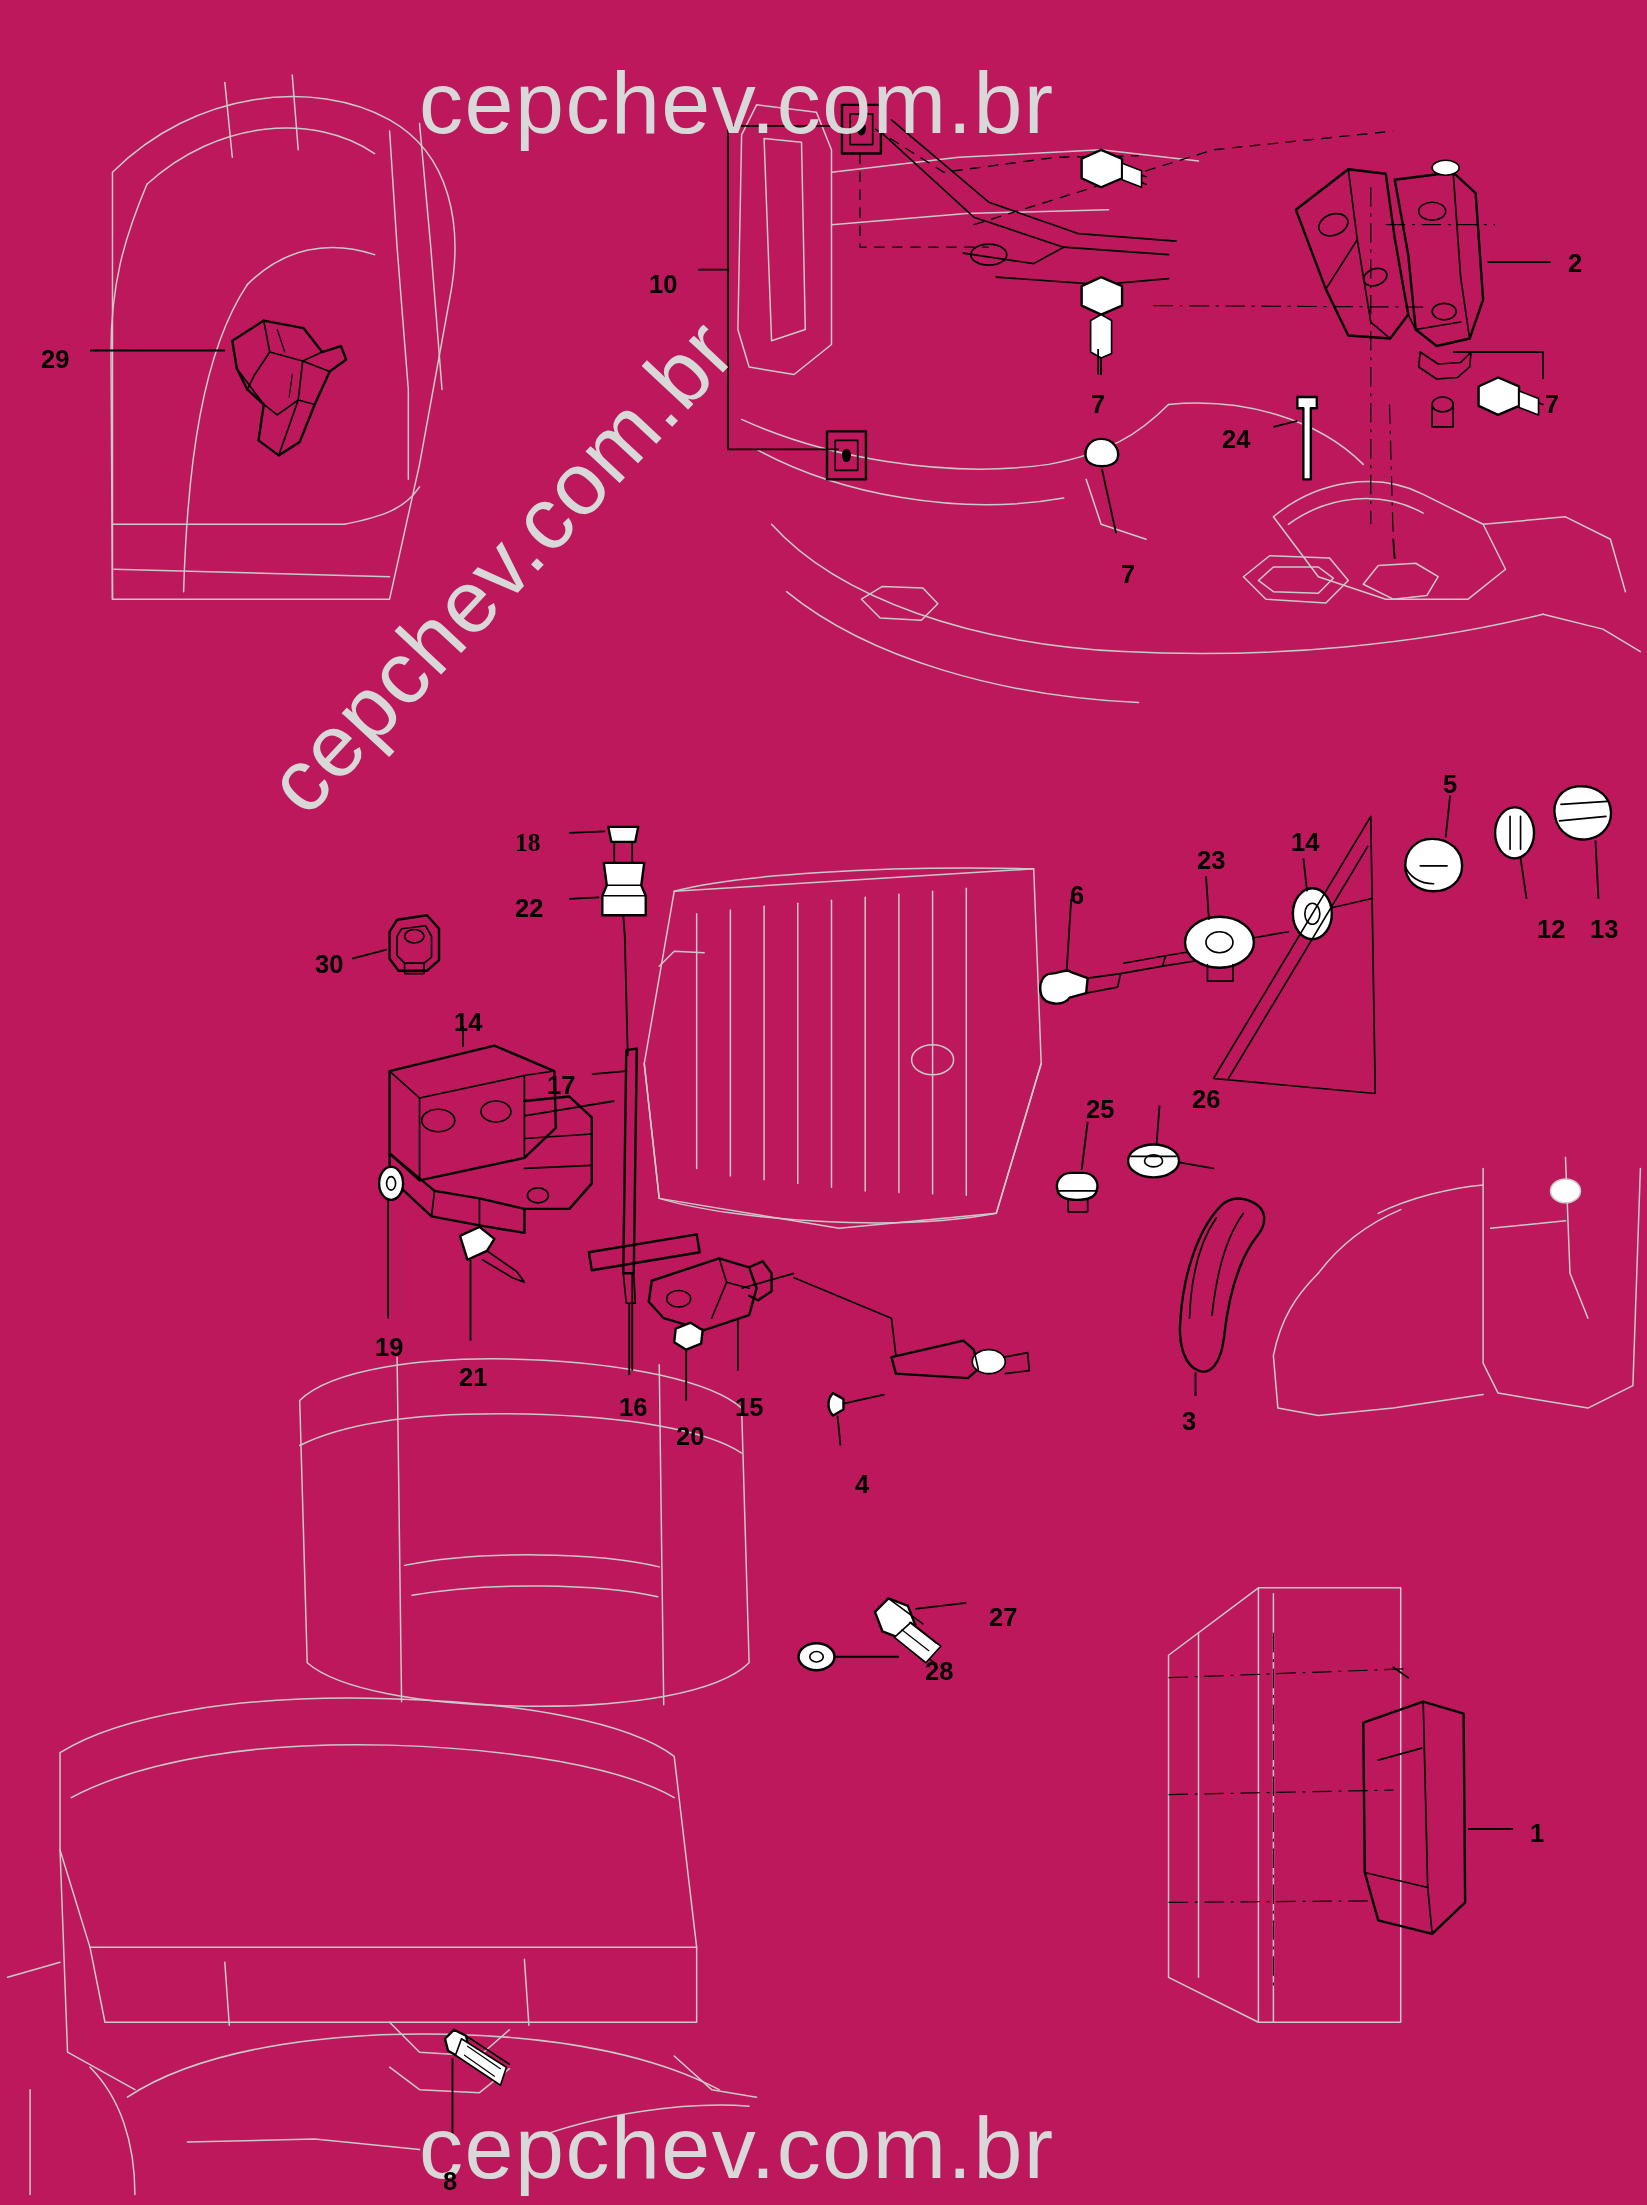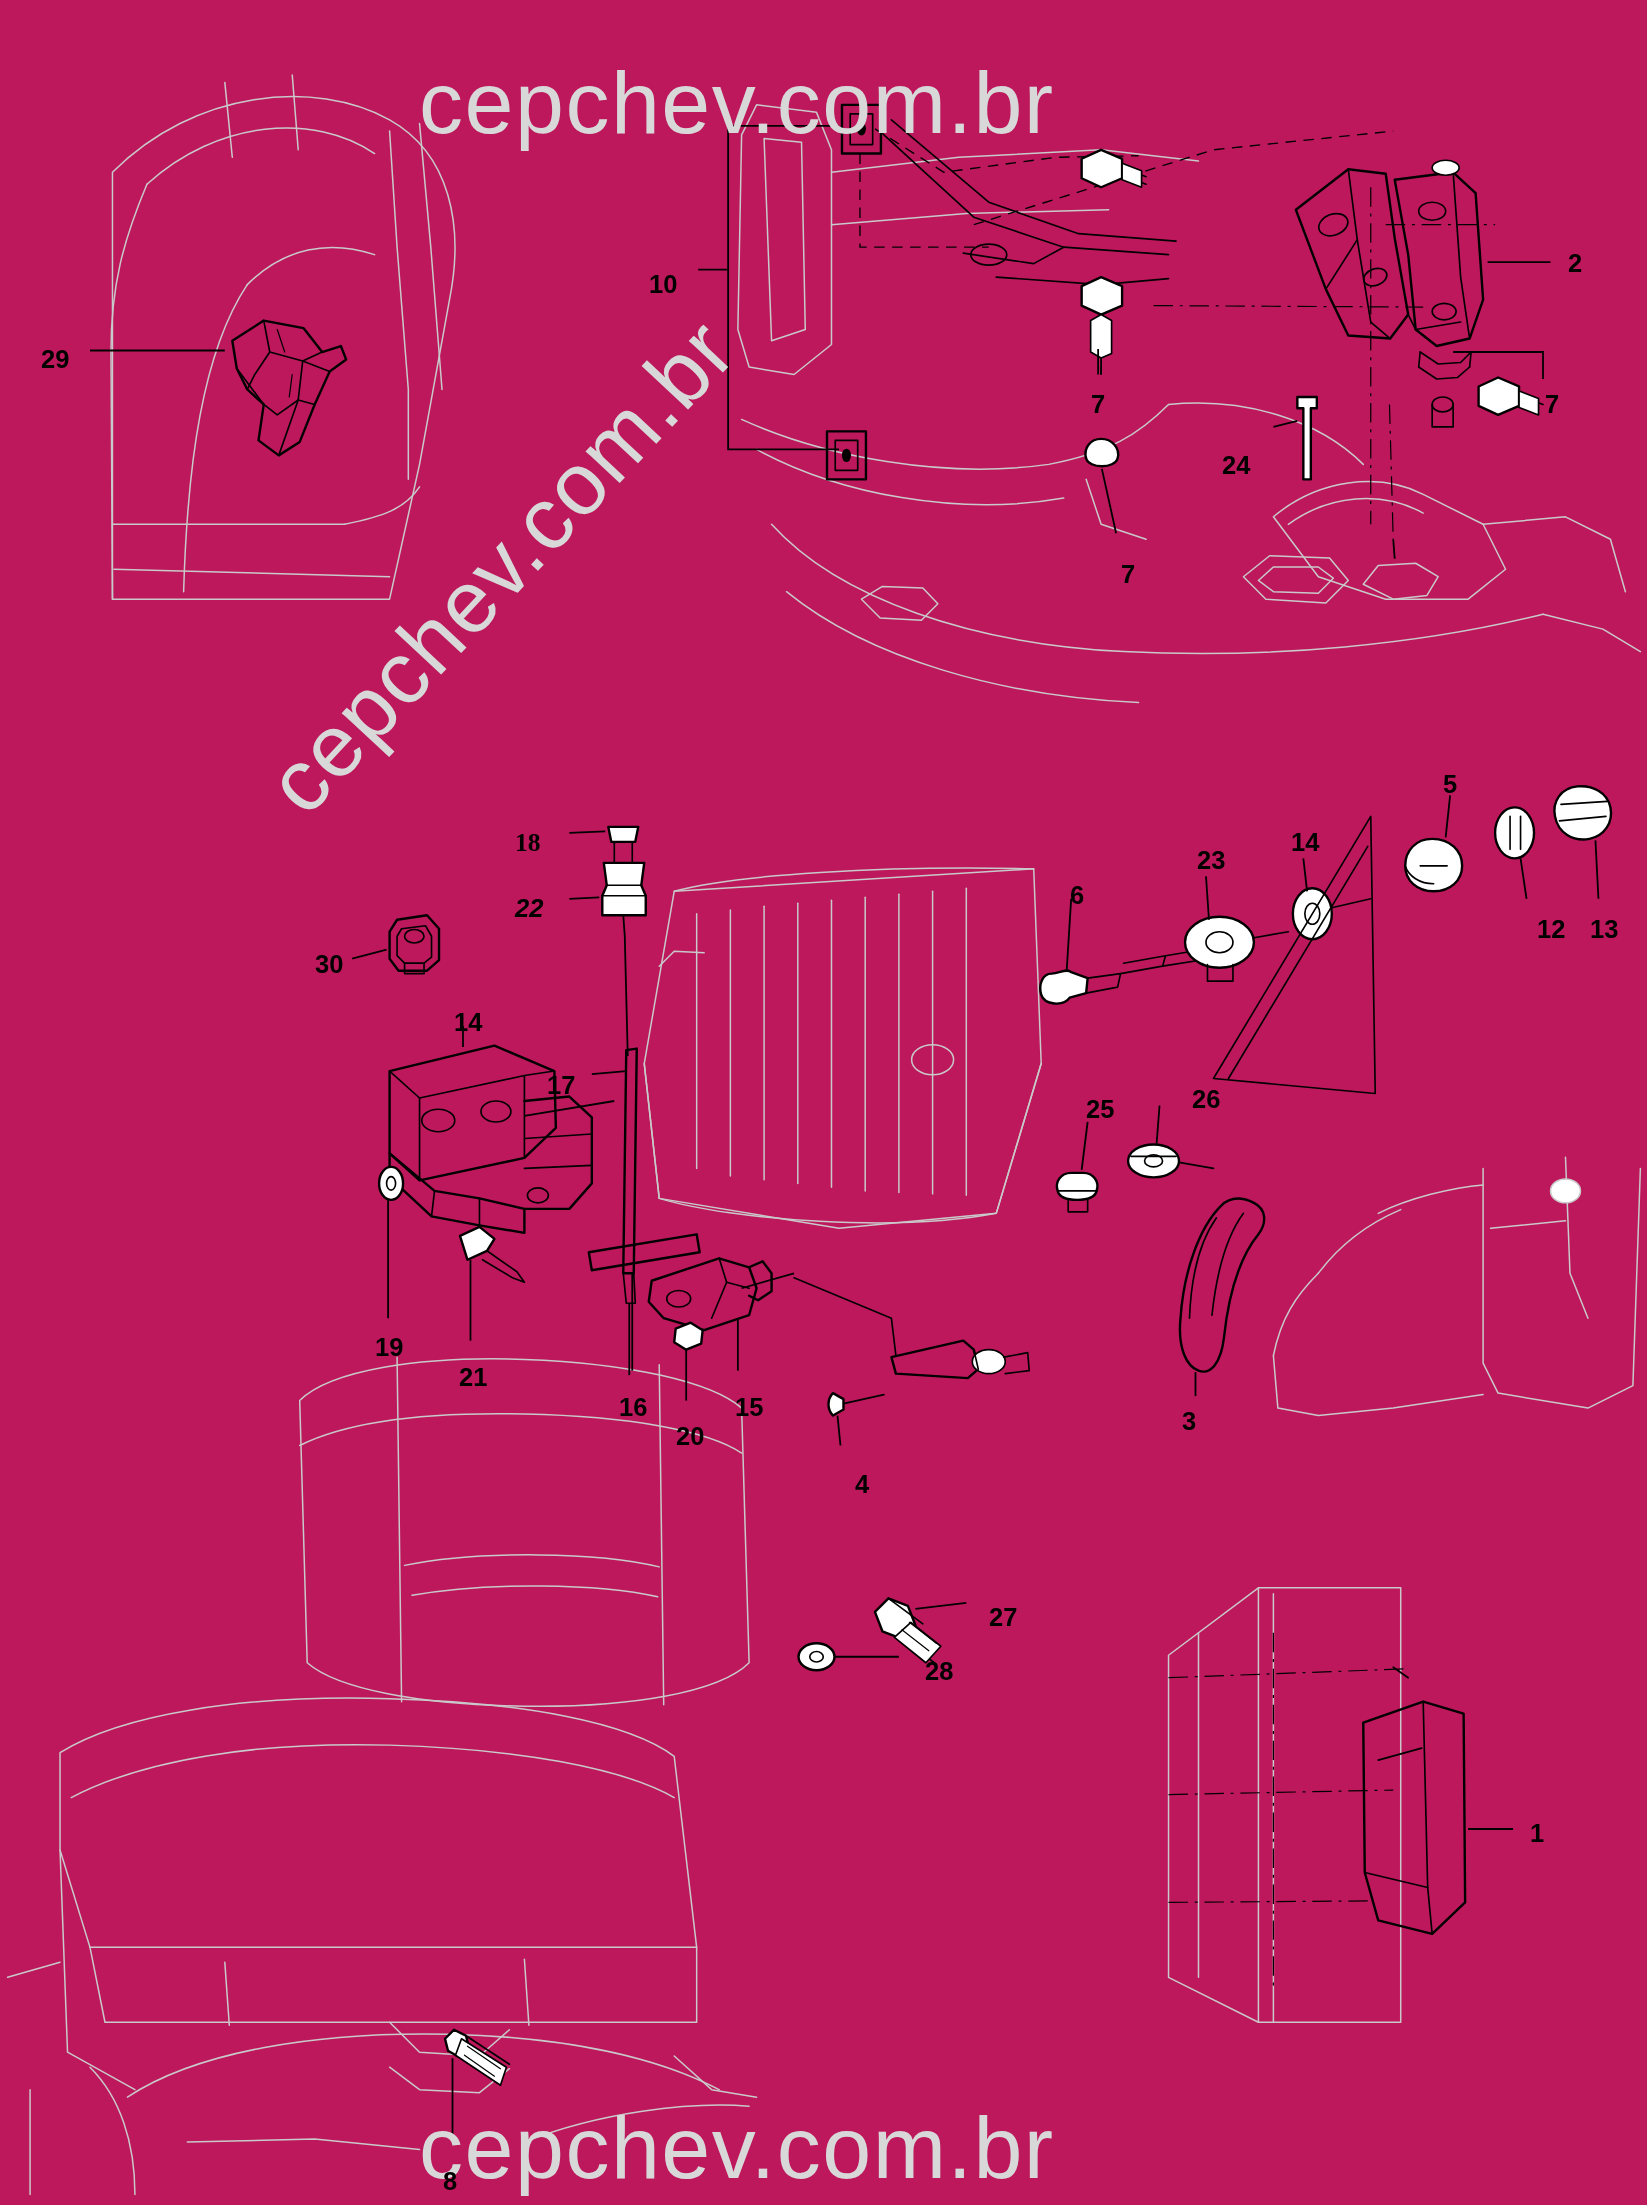--- a/index.html
+++ b/index.html
@@ -482,30 +482,30 @@
 
   <div class="wm wm-top">cepchev.com.br</div>
   <div class="wm wm-diag">cepchev.com.br</div>
   <div class="wm wm-bottom">cepchev.com.br</div>
 
   <div class="callout" style="left:41px;  top:345px;">29</div>
   <div class="callout" style="left:649px; top:270px;">10</div>
   <div class="callout" style="left:1568px;top:249px;">2</div>
   <div class="callout" style="left:1091px;top:390px;">7</div>
   <div class="callout" style="left:1545px;top:390px;">7</div>
-  <div class="callout" style="left:1222px;top:425px;margin-top:26px;">24</div>
+  <div class="callout" style="left:1222px;top:425px;">24</div>
   <div class="callout" style="left:1121px;top:560px;">7</div>
   <div class="callout" style="left:1443px;top:770px;">5</div>
   <div class="callout" style="left:515px; top:828px;font-family:Liberation Serif, serif;">18</div>
   <div class="callout" style="left:1522px;top:915px;margin-left:15px;">12</div>
   <div class="callout" style="left:1590px;top:915px;">13</div>
   <div class="callout" style="left:1197px;top:846px;">23</div>
   <div class="callout" style="left:1291px;top:828px;">14</div>
   <div class="callout" style="left:1070px;top:881px;">6</div>
-  <div class="callout" style="left:515px; top:894px;font-style:italic;">22</div>
+  <div class="callout" style="left:515px; top:894px;">22</div>
   <div class="callout" style="left:315px; top:950px;">30</div>
   <div class="callout" style="left:454px; top:1008px;">14</div>
   <div class="callout" style="left:547px; top:1071px;">17</div>
   <div class="callout" style="left:1086px;top:1095px;">25</div>
   <div class="callout" style="left:1157px;top:1085px;margin-left:35px;">26</div>
   <div class="callout" style="left:375px; top:1333px;">19</div>
   <div class="callout" style="left:459px; top:1363px;">21</div>
   <div class="callout" style="left:619px; top:1393px;">16</div>
   <div class="callout" style="left:676px; top:1422px;">20</div>
   <div class="callout" style="left:735px; top:1393px;">15</div>

